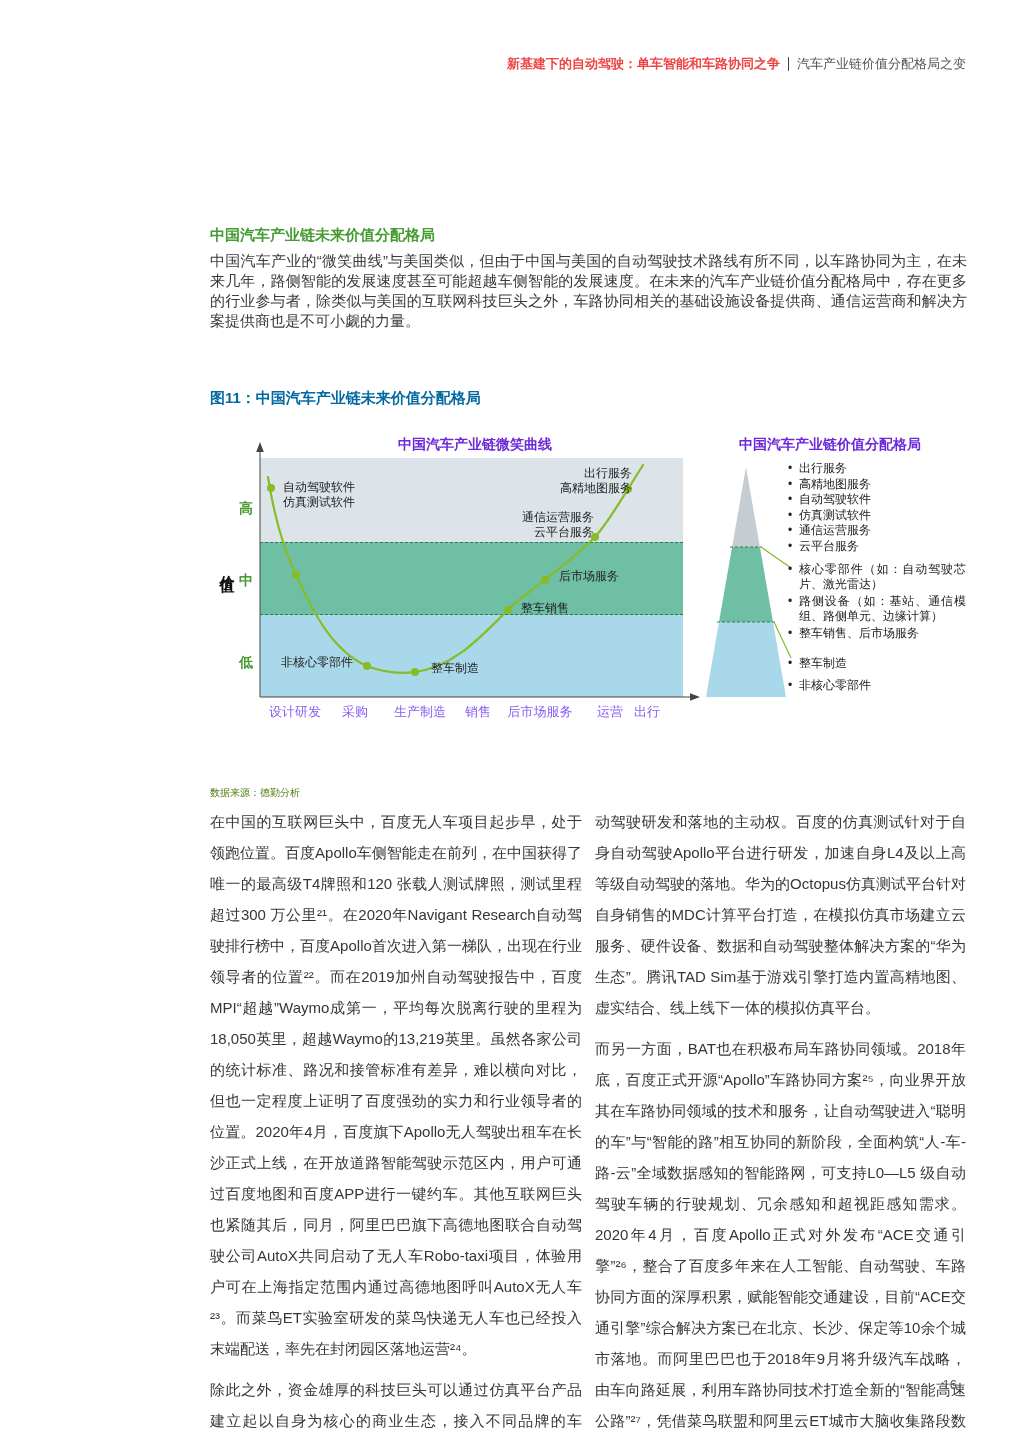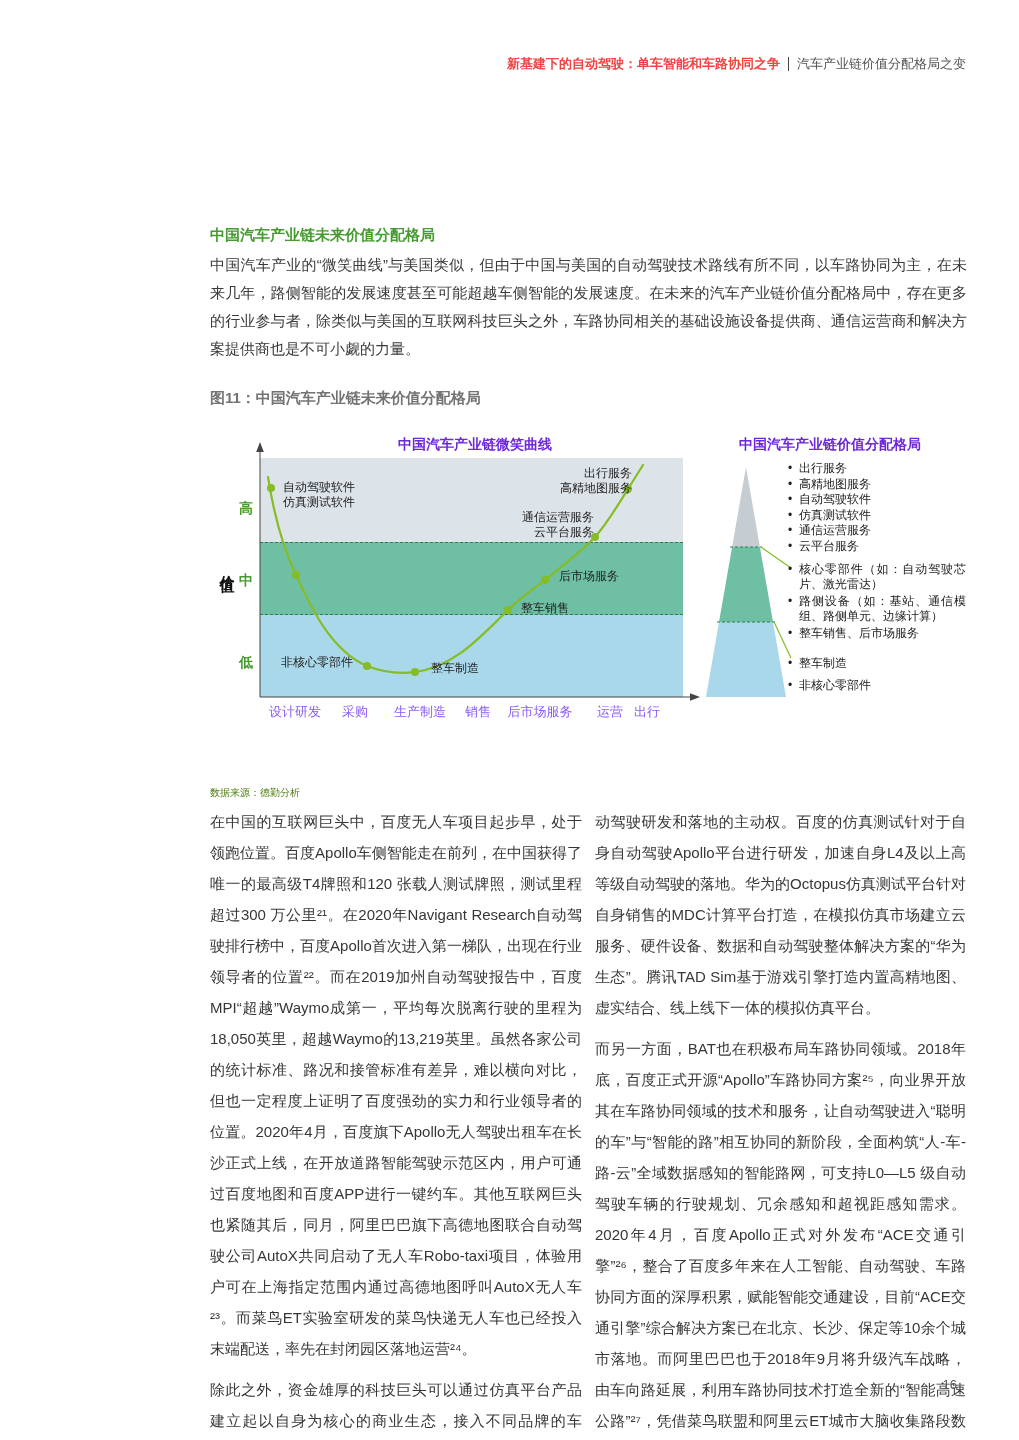--- a/index.html
+++ b/index.html
@@ -8,22 +8,22 @@
     position:relative; width:1019px; height:1440px; background:#fff;
     font-family:"Liberation Sans","DejaVu Sans",sans-serif; color:#333; overflow:hidden;
   }
   
   .header { position:absolute; top:55px; right:53px; font-size:13px; display:flex; align-items:center; gap:8px; white-space:nowrap; }
   .header .bold { font-weight:bold; color:#ef4444;text-align:center; }
   .header .divider { width:1px; height:14px; background:#444; }
   .header .light { color:#555; }
   
   .section-heading { position:absolute; left:210px; top:226px; font-size:15px; font-weight:bold; color:#469b31; }
-  .intro { position:absolute; left:210px; top:251px; width:757px; font-size:15px; line-height:28px; text-align:justify; color:#3a3a3a; }
-  .figure-caption { position:absolute; left:210px; top:389px; font-size:15px; font-weight:bold; color:#737373; }
+  .intro { position:absolute; left:210px; top:251px; width:757px; font-size:15px; line-height:20px; text-align:justify; color:#3a3a3a; }
+  .figure-caption { position:absolute; left:210px; top:389px; font-size:15px; font-weight:bold; color:#0369a1; }
   
   .chart-area { position:absolute; left:210px; top:430px; width:757px; height:300px; font-size:12px; }
   .chart-title { position:absolute; font-size:14px; font-weight:bold; color:#6d28d9; text-align:center; white-space:nowrap; }
   .smile-title { left:130px; top:6px; width:270px; }
   .pyramid-title { left:483px; top:6px; width:274px; }
   .band { position:absolute; left:50px; width:423px; }
   .band-high { top:28px; height:84px; background:#dde4e9; }
   .band-mid { top:112px; height:73px; background:#6fbfa5; border-top:1px dashed #2e7d4f; border-bottom:1px dashed #2e7d4f; }
   .band-low { top:185px; height:82px; background:#a9d8ea; }
   .chart-svg { position:absolute; left:0; top:0; }

